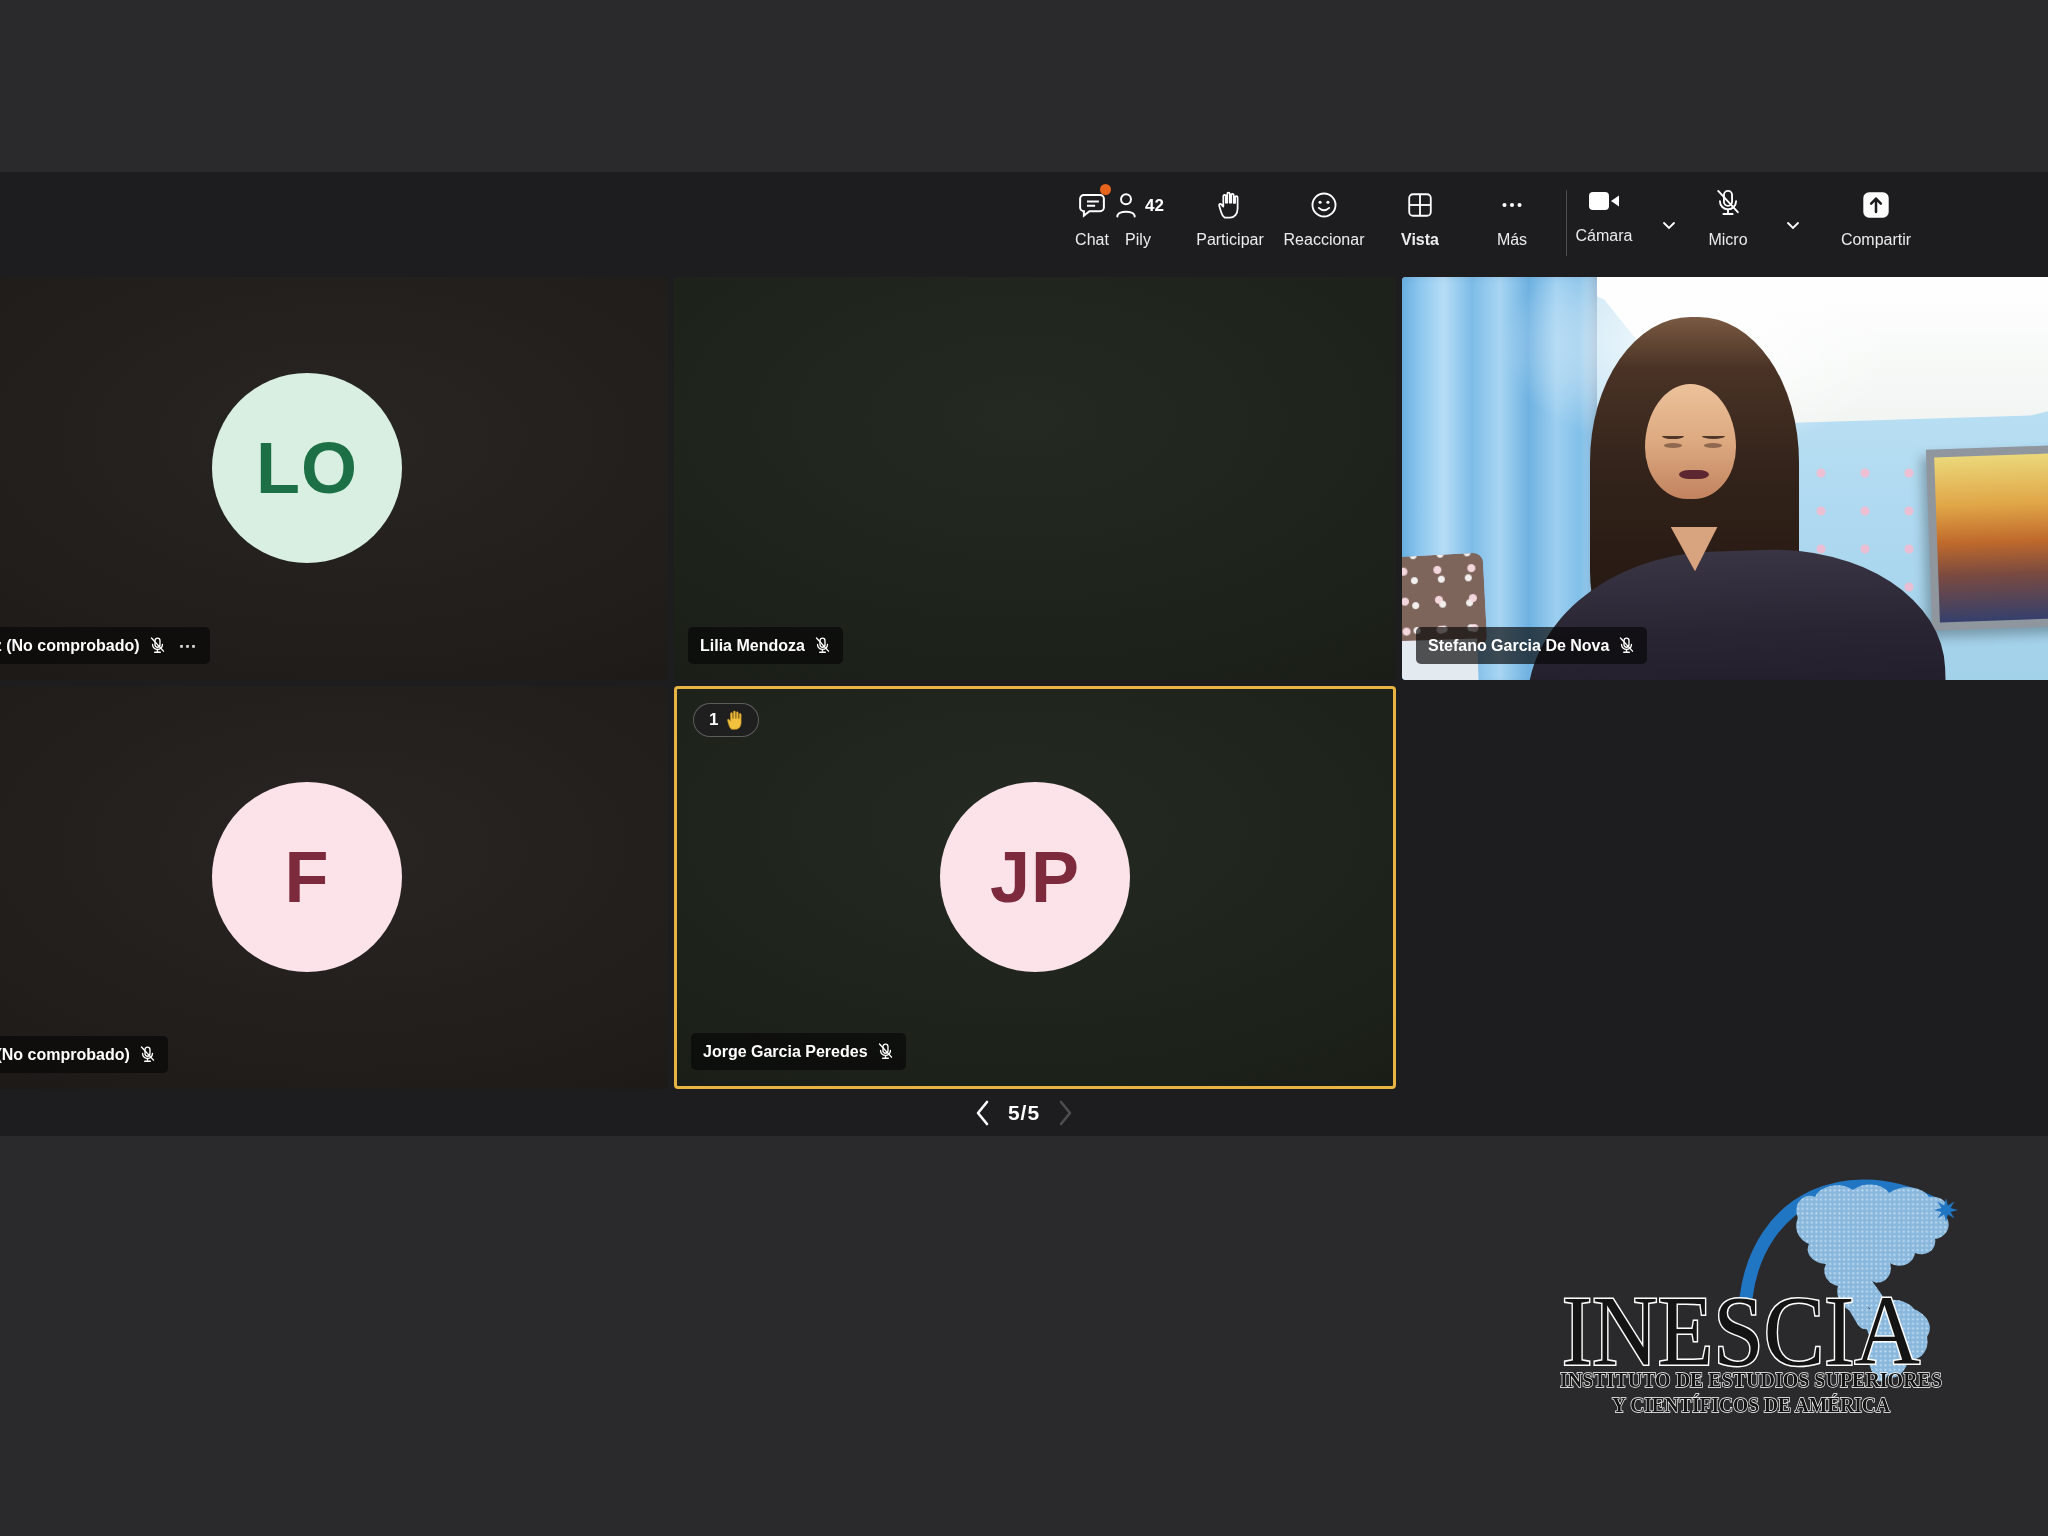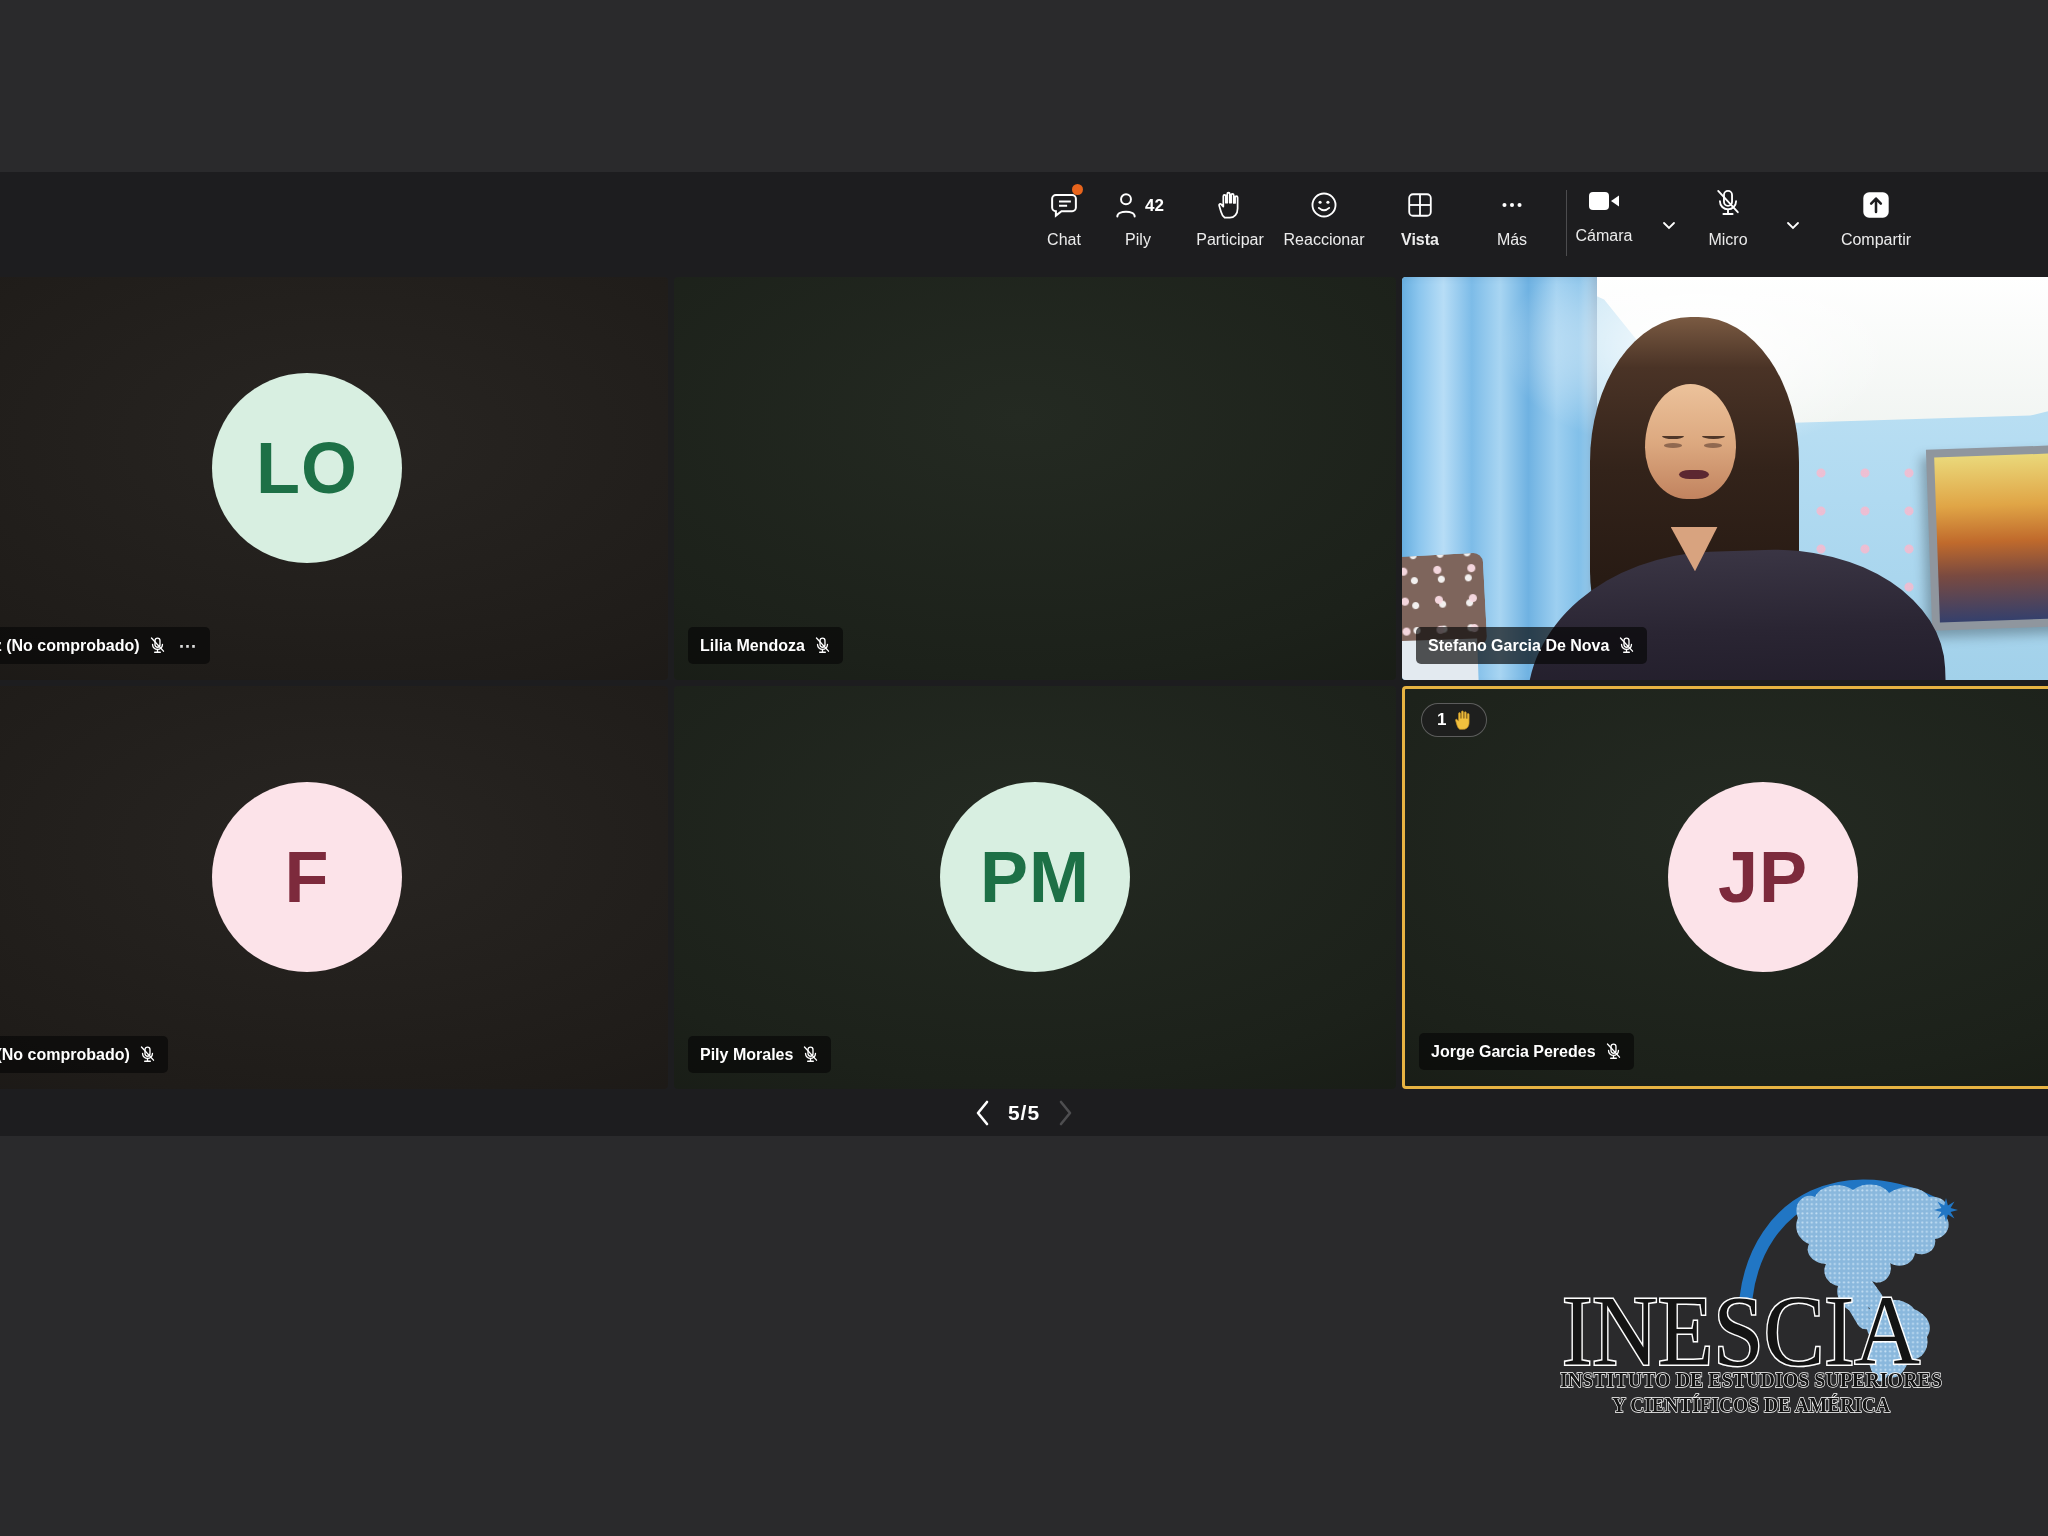--- a/index.html
+++ b/index.html
@@ -133,21 +133,21 @@
   
   .wallpaper-logo { position:absolute; left:1552px; top:1156px; width:410px; height:268px; }
 </style>
 </head>
 <body>
 
 <div class="meeting-window">
 
   <div class="toolbar">
 
-    <div class="tb-btn" style="left:1009px;">
+    <div class="tb-btn" style="left:1037px;">
       <div class="ico">
         <svg width="30" height="30" viewBox="0 0 24 24" fill="none" stroke="#fff" stroke-width="1.6">
           <path d="M5.5 4 h13 a3 3 0 0 1 3 3 v7 a3 3 0 0 1 -3 3 h-8.5 L5.5 20.5 V17 a3 3 0 0 1 -3 -3 V7 a3 3 0 0 1 3 -3 Z"></path>
           <line x1="8" y1="9.2" x2="17.5" y2="9.2"></line>
             <line x1="8" y1="12.6" x2="14.5" y2="12.6"></line>
         </svg>
         <span class="notif-dot"></span>
       </div>
       <span class="tb-label">Chat</span>
     </div>
@@ -334,33 +334,20 @@
         <svg width="17" height="19" viewBox="0 0 24 26" fill="none" stroke="#fff" stroke-width="1.9" stroke-linecap="round">
           <rect x="8.5" y="2.5" width="7" height="13" rx="3.5"></rect>
             <path d="M5 11.5 a7 7 0 0 0 14 0"></path>
           <line x1="12" y1="18.5" x2="12" y2="22.5"></line>
             <line x1="8" y1="22.5" x2="16" y2="22.5"></line>
           <line x1="3.5" y1="2.5" x2="20.5" y2="21"></line>
         </svg>
       </div>
     </div>
 
-    <div class="tile">
-      <div class="avatar green">PM</div>
-      <div class="name-pill">
-        <span>Pily Morales</span>
-        <svg width="17" height="19" viewBox="0 0 24 26" fill="none" stroke="#fff" stroke-width="1.9" stroke-linecap="round">
-          <rect x="8.5" y="2.5" width="7" height="13" rx="3.5"></rect>
-            <path d="M5 11.5 a7 7 0 0 0 14 0"></path>
-          <line x1="12" y1="18.5" x2="12" y2="22.5"></line>
-            <line x1="8" y1="22.5" x2="16" y2="22.5"></line>
-          <line x1="3.5" y1="2.5" x2="20.5" y2="21"></line>
-        </svg>
-      </div>
-    </div>
 
     <div class="tile highlighted">
       <div class="hand-badge">
         <span>1</span>
         <svg width="19" height="22" viewBox="0 0 22 26" fill="#f2c13e" stroke="#c79326" stroke-width="0.8" stroke-linejoin="round">
           <path d="M6.5 24 C4.8 22.8 3.8 21 3.2 18.8 L1.6 13.4 C1.3 12.3 2.6 11.6 3.4 12.4 L5.2 14.4 L5.2 5.4 C5.2 3.9 7.4 3.9 7.4 5.4 L7.4 11 L8.6 11 L8.6 3.4 C8.6 1.9 10.8 1.9 10.8 3.4 L10.8 11 L12 11 L12 4.4 C12 2.9 14.2 2.9 14.2 4.4 L14.2 11.2 L15.4 11.2 L15.4 6.4 C15.4 4.9 17.6 4.9 17.6 6.4 L17.6 16 C17.6 20.8 14.8 24 10.9 24 Z"></path>
         </svg>
       </div>
       <div class="avatar pink">JP</div>
       <div class="name-pill">

